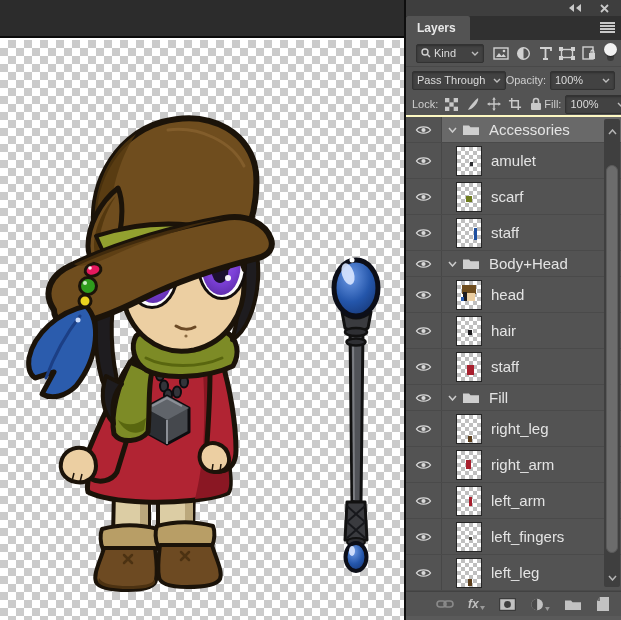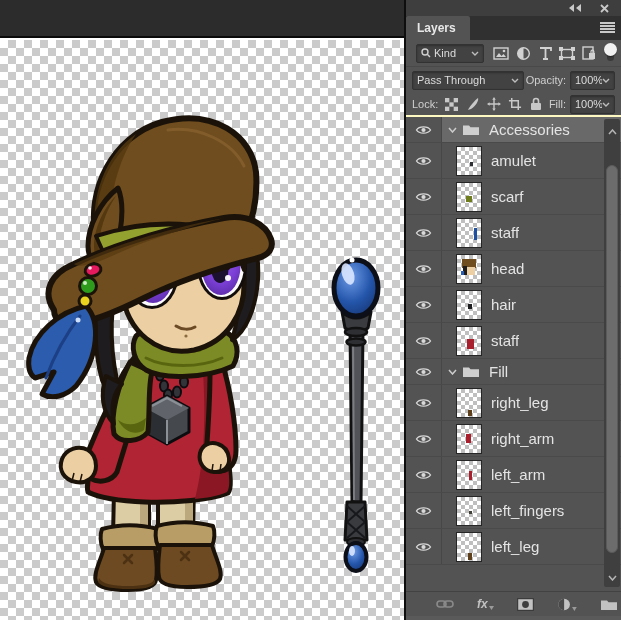--- a/index.html
+++ b/index.html
@@ -46,21 +46,21 @@
 
   .ctl-row{display:flex;align-items:center;padding:0 6px}
   .filter-row{height:27px;border-bottom:1px solid #494949}
   .blend-row{height:26px}
   .lock-row{height:24px;border-bottom:2px solid #fef9c3}
   .combo{display:flex;align-items:center;background:#424242;border:1px solid #323232;border-radius:2px;
          box-shadow:inset 0 1px 2px rgba(0,0,0,.3);height:19px;padding:0 4px;font-size:11px;color:#dcdcdc;cursor:pointer}
   .combo .cv{flex:1;white-space:nowrap;overflow:hidden}
   .combo-kind{width:76px;margin-left:4px}
   .combo-blend{width:112px}
-  .combo-sm{width:45px;margin-left:4px}
+  .combo-sm{width:65px;margin-left:4px}
   .lbl{font-size:11px;color:#cfcfcf}
   .ficons{display:flex;align-items:center;gap:3px;margin-left:8px}
   .icon-btn{width:19px;height:19px;display:flex;align-items:center;justify-content:center;cursor:pointer}
   .lock-icons{display:flex;align-items:center;gap:4px;margin-left:5px}
   .lock-icons .icon-btn{width:17px;height:17px}
   .right-group{margin-left:auto;display:flex;align-items:center}
   .toggle-wrap{margin-left:4px;width:14px;height:20px;position:relative}
   .toggle-wrap .slot{position:absolute;left:4px;top:3px;width:7px;height:15px;background:#3a3a3a;border-radius:4px}
   .toggle-wrap .knob{position:absolute;left:1px;top:0;width:13px;height:13px;background:#f2f2f2;border-radius:50%;box-shadow:0 1px 1px rgba(0,0,0,.4)}
 
@@ -83,21 +83,21 @@
   .rowlabel{margin-left:9px;font-size:15px;color:#e4e4e4;white-space:nowrap;overflow:hidden}
 
   
   .scrollbar{position:absolute;right:1px;top:2px;width:16px;height:468px;background:#3f3f3f;border-radius:2px}
   .scrollbar .arrow{position:absolute;left:0;width:16px;height:14px;display:flex;align-items:center;justify-content:center}
   .scrollbar .arrow.up{top:6px}
   .scrollbar .arrow.down{bottom:2px}
   .scrollbar .sthumb{position:absolute;left:2px;top:46px;width:12px;height:388px;background:#6c6c6c;border-radius:6px;border:1px solid #5a5a5a}
 
   
-  .bottom-bar{height:29px;border-top:1px solid #424242;display:flex;align-items:center;padding-left:30px;gap:23px;position:relative}
+  .bottom-bar{height:29px;border-top:1px solid #424242;display:flex;align-items:center;padding-left:30px;gap:14px;position:relative}
   .bottom-bar::after{content:"";position:absolute;left:0;bottom:0;width:100%;height:4px;background:#5a5a5a}
   .bottom-bar .icon-btn{width:20px;height:20px;margin-bottom:4px}
   .fxtxt{font-size:12px;font-style:italic;color:#c2c2c2;font-weight:bold}
 </style>
 </head>
 <body>
 
 <div class="stage">
 
   <div class="canvas">
@@ -442,20 +442,37 @@
                 <circle cx="8.5" cy="6" r="2.1" fill="#d8d8d8"></circle>
               </svg></button>
           </div>
           <div class="rowbody">
             <span class="thumb">
               <i style="left:17px;top:9px;width:3px;height:12px;background:#1e4fa0"></i>
             </span>
             <span class="rowlabel">staff</span>
           </div>
         </div>
+        <div class="row grp">
+          <div class="eyecol">
+            <button class="eyebtn"><svg width="17" height="12" viewBox="0 0 17 12">
+                <path d="M1.5,6 C4,1.8 13,1.8 15.5,6 C13,10.2 4,10.2 1.5,6 Z" fill="none" stroke="#d8d8d8" stroke-width="1.4"></path>
+                <circle cx="8.5" cy="6" r="2.1" fill="#d8d8d8"></circle>
+              </svg></button>
+          </div>
+          <div class="rowbody">
+            <span class="chev"><svg width="9" height="6" viewBox="0 0 9 6">
+                <path d="M1,1 L4.5,5 L8,1" fill="none" stroke="#cccccc" stroke-width="1.5"></path>
+              </svg></span>
+            <span class="foldericon"><svg width="18" height="13" viewBox="0 0 18 13">
+                <path d="M1,2.5 L7,2.5 L8.5,4.2 L17,4.2 L17,12 L1,12 Z" fill="#cfcfcf"></path>
+              </svg></span>
+            <span class="rowlabel">Body+Head</span>
+          </div>
+        </div>
         <div class="row lyr">
           <div class="eyecol">
             <button class="eyebtn"><svg width="17" height="12" viewBox="0 0 17 12">
                 <path d="M1.5,6 C4,1.8 13,1.8 15.5,6 C13,10.2 4,10.2 1.5,6 Z" fill="none" stroke="#d8d8d8" stroke-width="1.4"></path>
                 <circle cx="8.5" cy="6" r="2.1" fill="#d8d8d8"></circle>
               </svg></button>
           </div>
           <div class="rowbody">
             <span class="thumb">
               <i style="left:5px;top:4px;width:14px;height:9px;background:#6f4d1e"></i>

